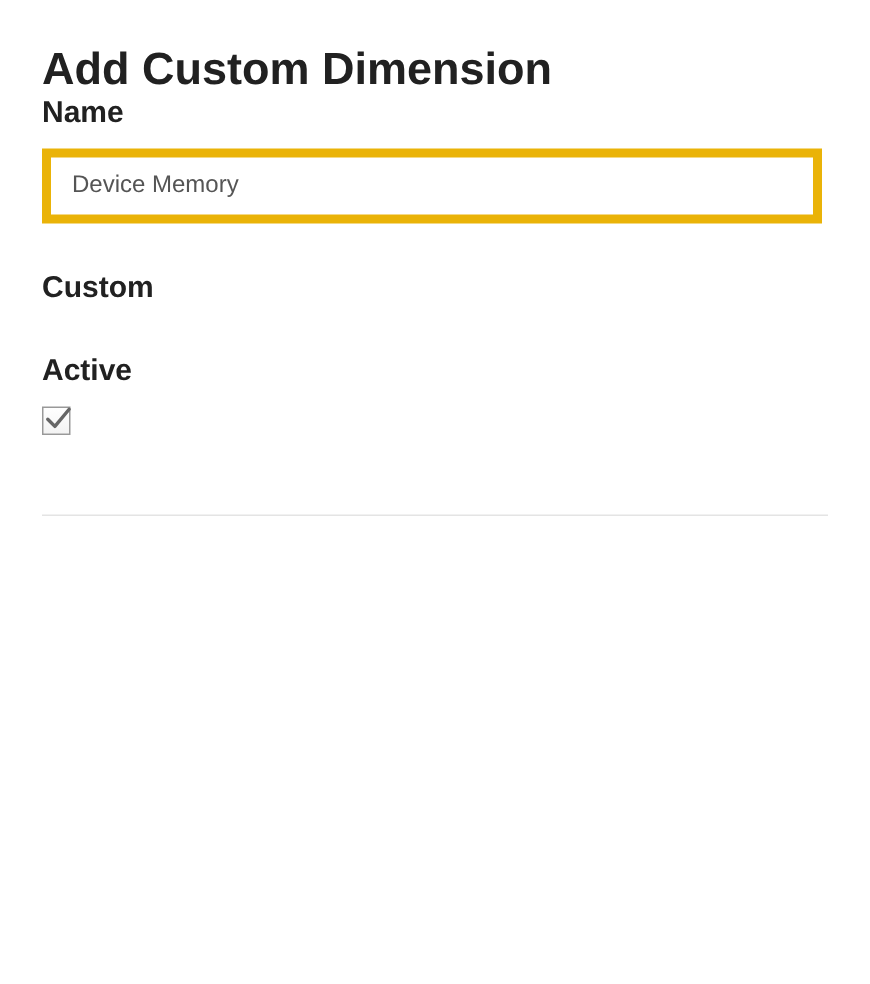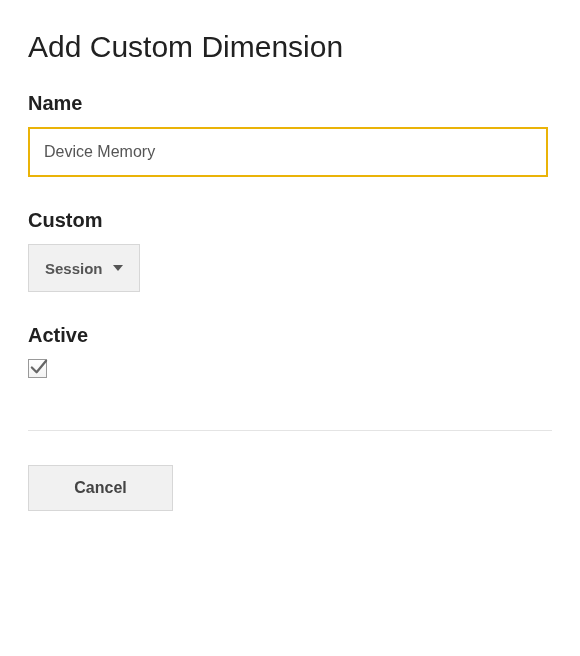--- a/index.html
+++ b/index.html
@@ -10,42 +10,41 @@
     body {
       font-family: Arial, Helvetica, sans-serif;
       background: #fff;
       width: 580px;
       height: 656px;
       padding: 30px 28px;
       color: #212121;
     }
     .page-title {
       font-size: 30px;
-      font-weight: 400;
+      font-weight: 700;
       color: #212121;
-      margin-bottom: 28px;
     }
     .field-group {
       margin-bottom: 32px;
     }
     .field-label {
       font-size: 20px;
       font-weight: 700;
       color: #212121;
       margin-bottom: 12px;
       display: block;
     }
     .text-input {
       width: 100%;
       max-width: 520px;
       height: 50px;
       padding: 0 14px;
       font-size: 16px;
       color: #555;
-      border: 2px solid #eab308;
+      border: 6px solid #eab308;
       background: #fff;
       outline: none;
       font-family: Arial, Helvetica, sans-serif;
     }
     .dropdown {
       display: inline-flex;
       align-items: center;
       height: 48px;
       padding: 0 16px;
       background: #f1f1f1;
@@ -119,32 +118,27 @@
 
 <h1 class="page-title">Add Custom Dimension</h1>
 
 <div class="field-group">
   <label class="field-label">Name</label>
   <input type="text" class="text-input" value="Device Memory" style="">
 </div>
 
 <div class="field-group">
   <label class="field-label">Custom</label>
-  <div class="dropdown">
-    <span class="dropdown-label">Session</span>
-    <span class="dropdown-caret"></span>
-  </div>
 </div>
 
 <div class="field-group">
   <label class="field-label">Active</label>
   <span class="checkbox">
     <svg viewBox="0 0 20 20">
       <path d="M3 10 L8 15 L18 3" stroke="#666" stroke-width="2.4" fill="none" stroke-linecap="round" stroke-linejoin="round"></path>
     </svg>
   </span>
 </div>
 
 <hr class="divider">
 
 <div class="button-row">
-  <button class="btn btn-secondary">Cancel</button>
 </div>
 
 </body></html>

